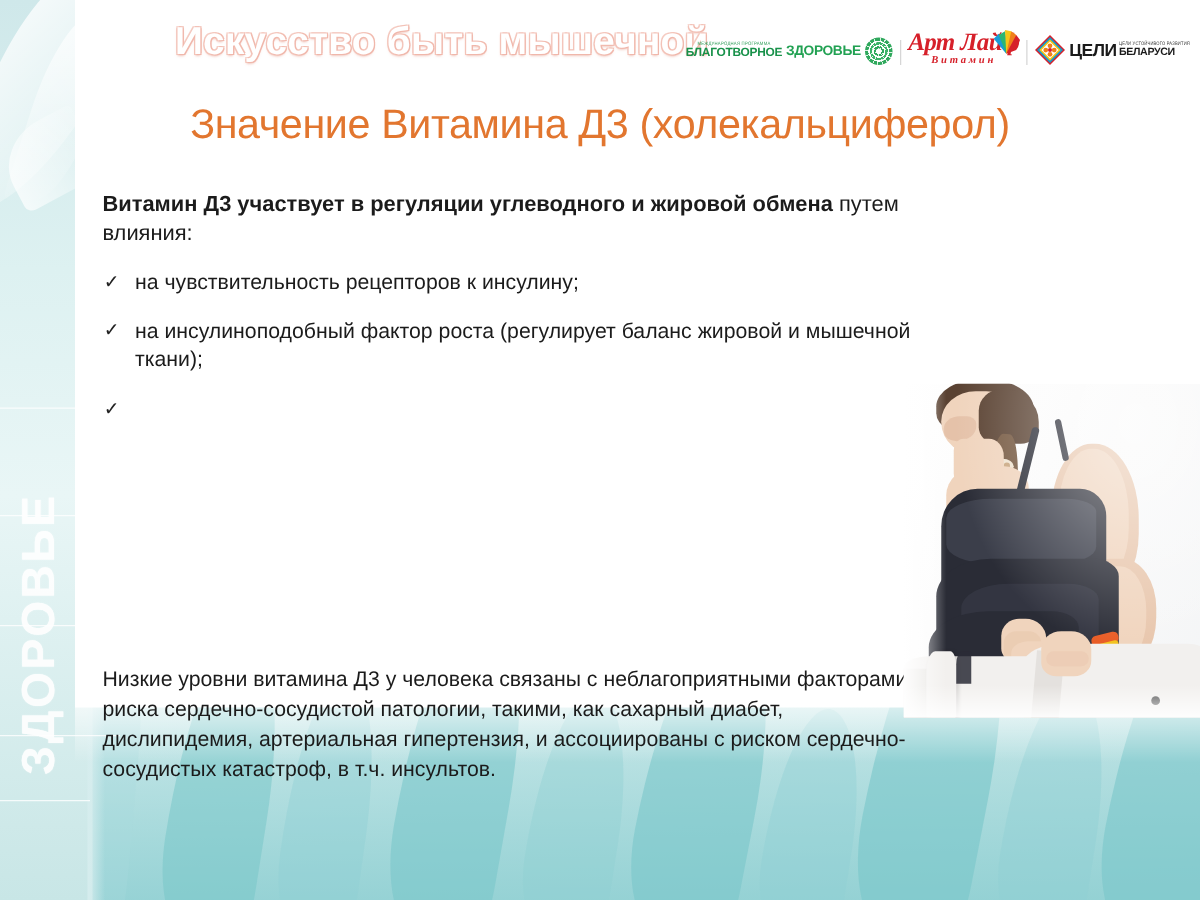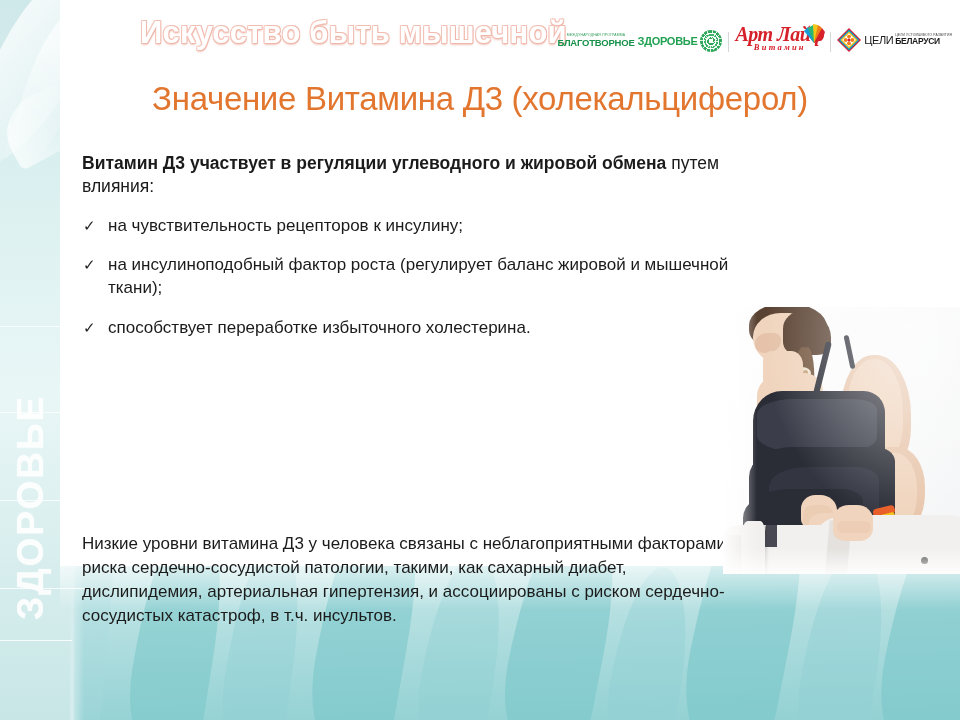--- a/index.html
+++ b/index.html
@@ -238,21 +238,21 @@
   
   .logo3-diamond {
     width: 24px; height: 24px;
     flex: 0 0 auto;
     position: relative;
   }
   .logo3-txt {
     display: flex; align-items: center; gap: 2px;
   }
   .logo3-main {
-    font-size: 11px; font-weight: normal; color: #1a1a1a; letter-spacing: -0.4px;
+    font-size: 14px; font-weight: bold; color: #1a1a1a; letter-spacing: -0.4px;
   }
   .logo3-stack { line-height: 1.0; }
   .logo3-small {
     font-size: 3.3px; color: #3a3a3a; letter-spacing: 0.15px; transform: scaleY(1.2);
   }
   .logo3-bel {
     font-size: 8.5px; font-weight: bold; color: #1a1a1a; letter-spacing: -0.3px;
   }
 
   
@@ -469,21 +469,20 @@
       <li>
         <span class="tick">✓</span>
         <span>на чувствительность рецепторов к инсулину;</span>
       </li>
       <li>
         <span class="tick">✓</span>
         <span>на инсулиноподобный фактор роста (регулирует баланс жировой и мышечной ткани);</span>
       </li>
       <li>
         <span class="tick">✓</span>
-        <span>способствует переработке избыточного холестерина.</span>
       </li>
     </ul>
   </div>
 
 
   <div class="para-block" id="para-low">Низкие уровни витамина Д3 у человека связаны с неблагоприятными факторами риска сердечно-сосудистой патологии, такими, как сахарный диабет, дислипидемия, артериальная гипертензия, и ассоциированы с риском сердечно-сосудистых катастроф, в т.ч. инсультов.</div>
 
   <div class="photo">
     <div class="photo-inner">
       <div class="ph-bg"></div>

